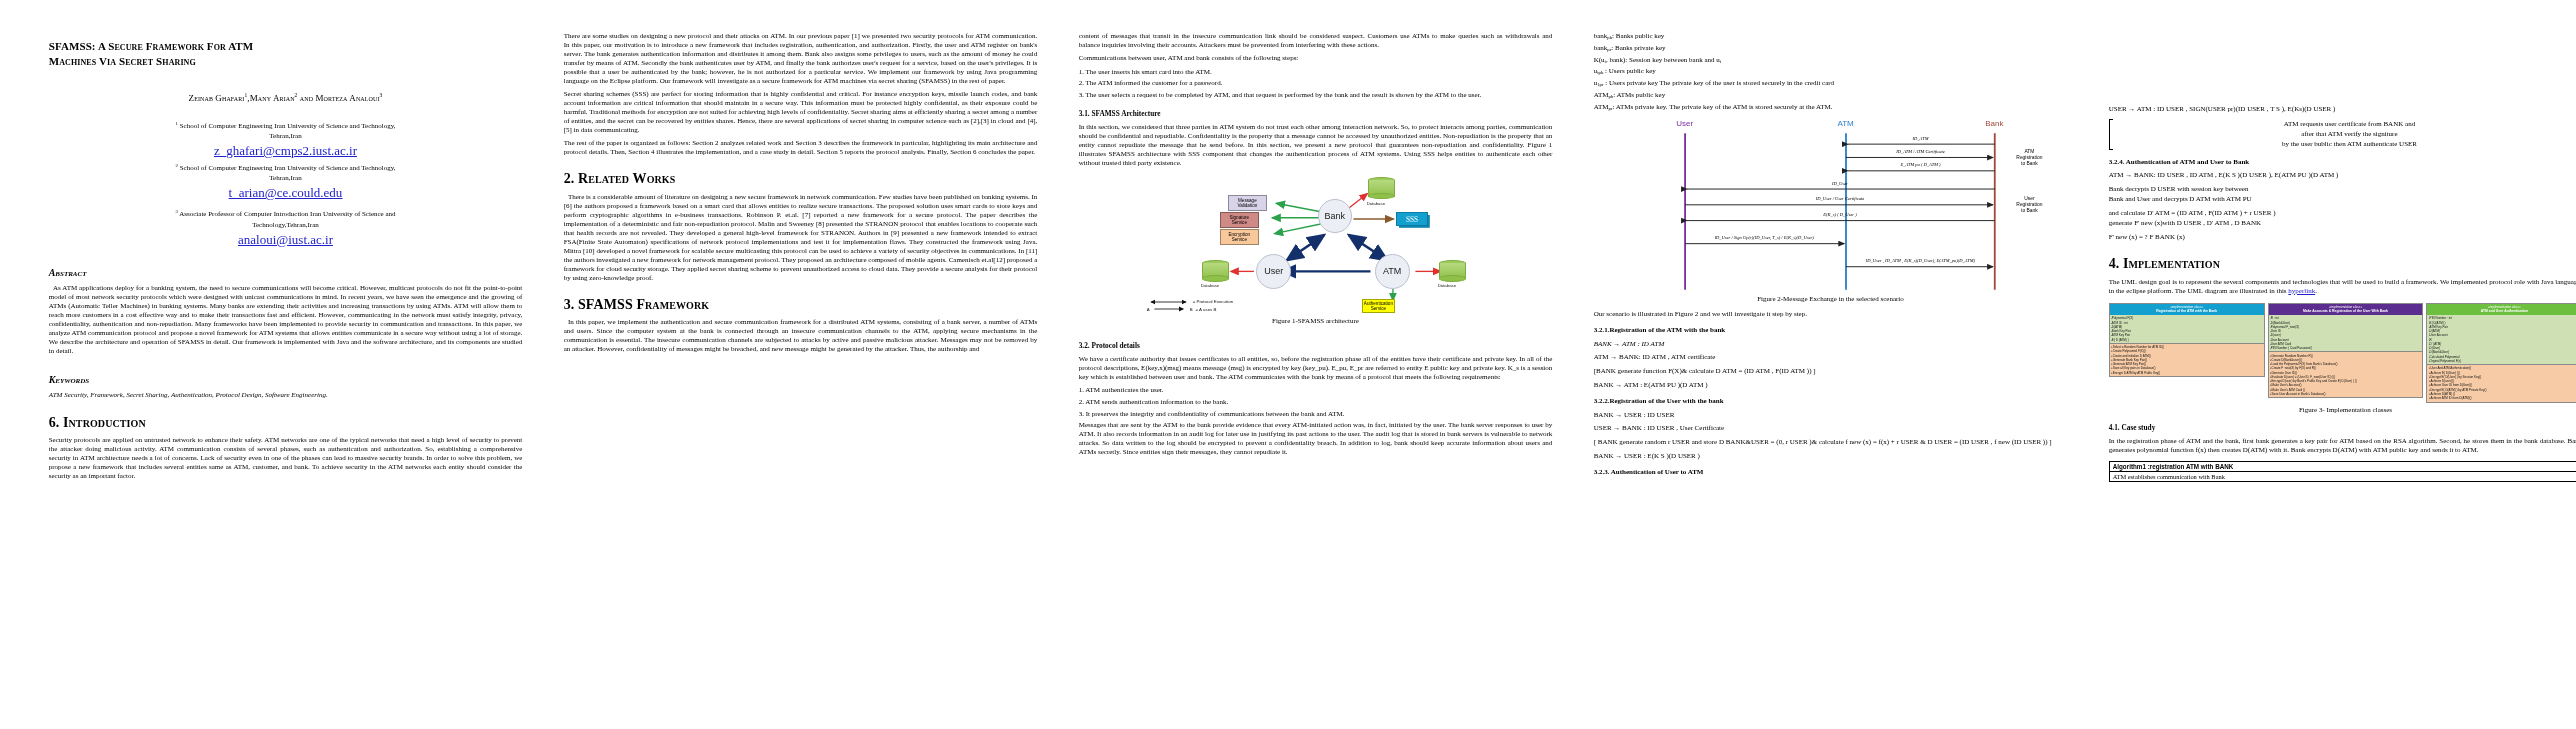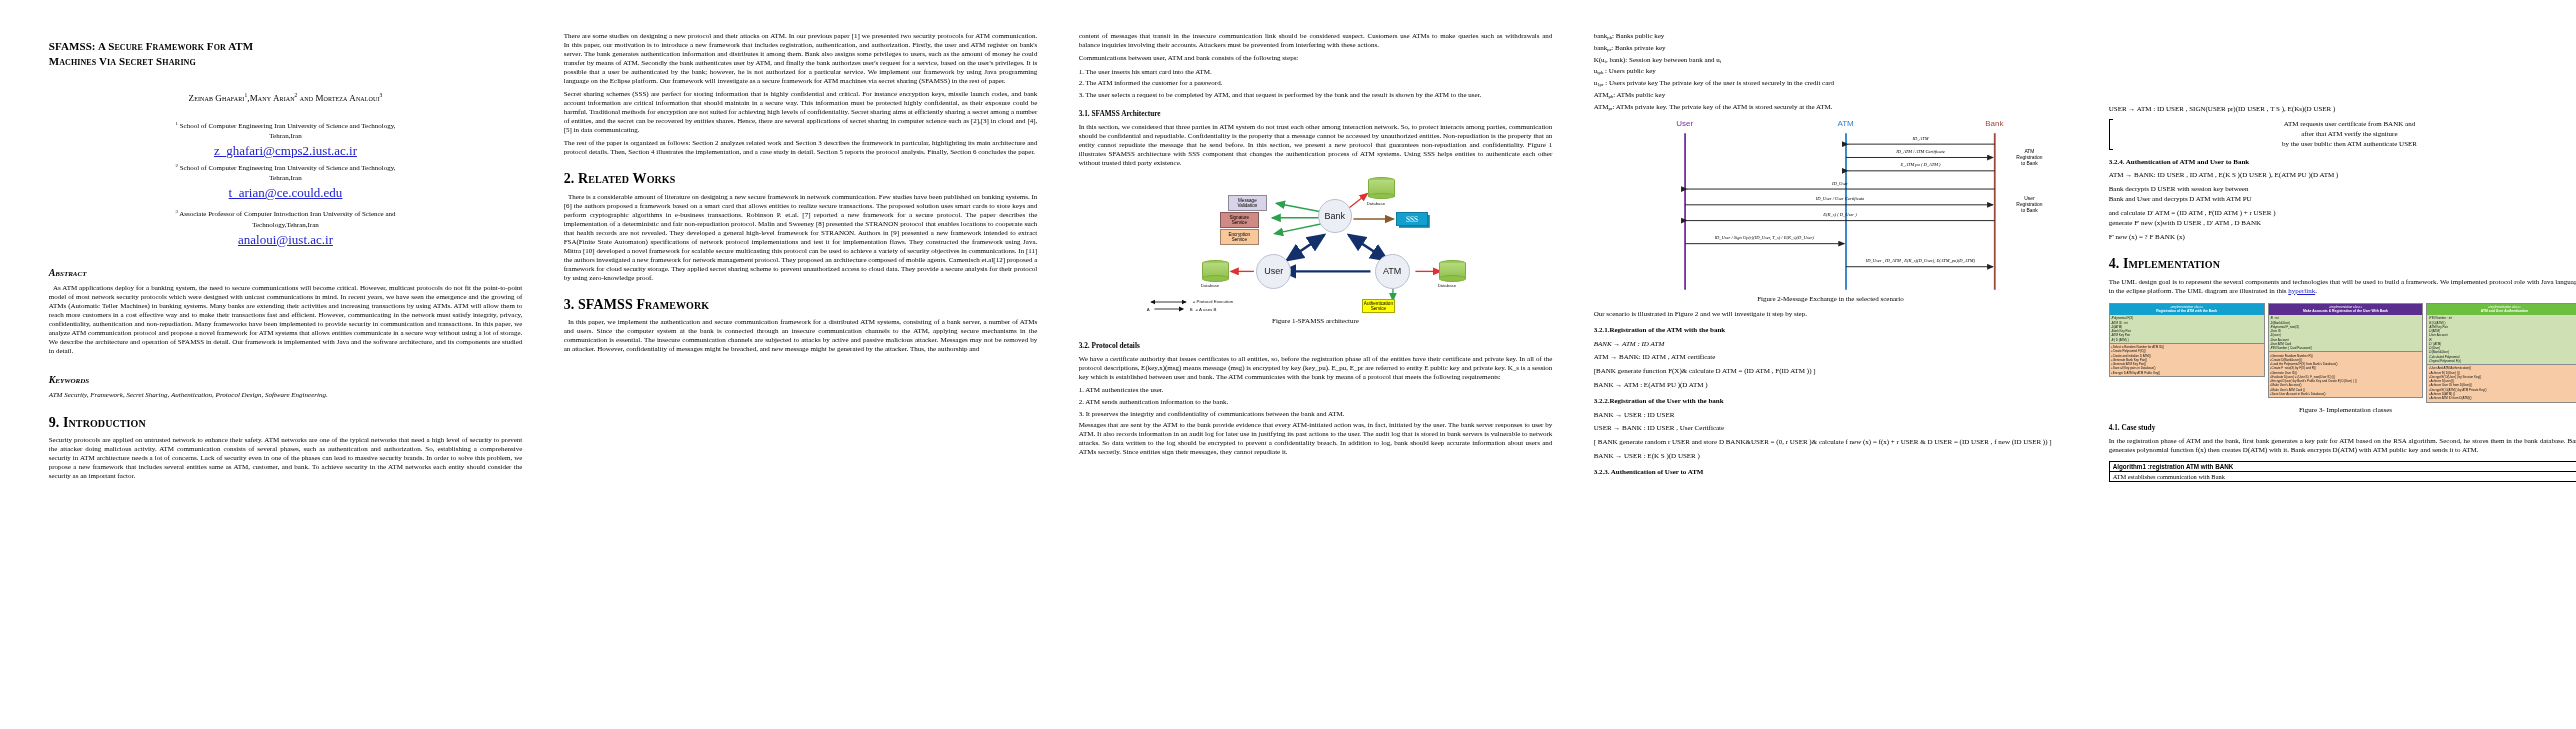--- a/index.html
+++ b/index.html
@@ -276,21 +276,21 @@
         <a class="email" href="#">analoui@iust.ac.ir</a>
       </div>
     </div>
 
     <h3 class="abs">Abstract</h3>
     <p class="body indent">As ATM applications deploy for a banking system, the need to secure communications will become critical.  However, multicast protocols do not fit the point-to-point model of most network security protocols which were designed with unicast communications in mind. In recent years, we have seen the emergence and the growing of ATMs (Automatic Teller Machines) in banking systems. Many banks are extending their activities and increasing transactions by using ATMs. ATM will allow them to reach more customers in a cost effective way and to make their transactions fast and efficient. However, communicating in the network must satisfy integrity, privacy, confidentiality, authentication and non-repudiation. Many frameworks have been implemented to provide security in communication and transactions. In this paper, we analyze ATM communication protocol and propose a novel framework for ATM systems that allows entities communicate in a secure way without using a lot of storage. We describe the architecture and operation of SFAMSS in detail. Our framework is implemented with Java and the software architecture, and its components are studied in detail.</p>
 
     <h3 class="abs">Keywords</h3>
     <p class="kw">ATM Security, Framework, Secret Sharing, Authentication, Protocol Design, Software Engineering.</p>
 
-    <h2 class="sec">9. Introduction</h2>
+    <h2 class="sec">6. Introduction</h2>
     <p class="body">Security protocols are applied on untrusted network to enhance their safety. ATM networks are one of the typical networks that need a high level of security to prevent the attacker doing malicious activity. ATM communication consists of several phases, such as authentication and authorization. So, establishing a comprehensive security in ATM architecture needs a lot of concerns. Lack of security even in one of the phases can lead to massive security brands. In order to solve this problem, we propose a new framework that includes several entities same as ATM, customer, and bank. To achieve security in the ATM networks each entity should consider the security as an important factor.</p>
   </div>
 
   <div class="col">
     <p class="body">There are some studies on designing a new protocol and their attacks on ATM. In our previous paper [1] we presented two security protocols for ATM communication. In this paper, our motivation is to introduce a new framework that includes registration, authentication, and authorization. Firstly, the user and ATM register on bank's server. The bank generates authentication information and distributes it among them. Bank also assigns some privileges to users, such as the amount of money he could transfer by means of ATM. Secondly the bank authenticates user by ATM, and finally the bank authorizes user's request for a service, based on the user's privileges. It is possible that a user be authenticated by the bank; however, he is not authorized for a particular service.  We implement our framework by using Java programming language on the Eclipse platform. Our framework will investigate as a secure framework for ATM machines via secret sharing (SFAMSS) in the rest of paper.</p>
     <p class="body">Secret sharing schemes (SSS) are perfect for storing information that is highly confidential and critical. For instance encryption keys, missile launch codes, and bank account information are critical information that should maintain in a secure way. This information must be protected highly confidential, as their exposure could be harmful. Traditional methods for encryption are not suited for achieving high levels of confidentiality. Secret sharing aims at efficiently sharing a secret among a number of entities, and the secret can be recovered by entities shares. Hence, there are several applications of secret sharing in computer science such as [2],[3] in cloud and [4],[5] in data communicating.</p>
     <p class="body">The rest of the paper is organized as follows: Section 2 analyzes related work and Section 3 describes the framework in particular, highlighting its main architecture and protocol details. Then, Section 4 illustrates the implementation, and a case study in detail. Section 5 reports the protocol analysis. Finally, Section 6 concludes the paper.</p>
 
     <h2 class="sec">2. Related Works</h2>
     <p class="body indent">There is a considerable amount of literature on designing a new secure framework in network communication. Few studies have been published on banking systems. In [6] the authors proposed a framework based on a smart card that allows entities to realize secure transactions. The proposed solution uses smart cards to store keys and perform cryptographic algorithms in e-business transactions. Robinson P. et.al. [7] reported a new framework for a secure protocol. The paper describes the implementation of a deterministic and fair non-repudiation protocol. Malin and Sweeney [8] presented the STRANON protocol that enables locations to cooperate such that health records are not revealed. They developed a general high-level framework for STRANON. Authors in [9] presented a new framework intended to extract FSA(Finite State Automaton) specifications of network protocol implementations and test it for implementation flaws. They constructed the framework using Java. Mittra [10] developed a novel framework for scalable secure multicasting this protocol can be used to achieve a variety of security objectives in communications. In [11] the authors investigated a new framework for network management protocol. They proposed an architecture composed of mobile agents. Camenisch et.al[12] proposed a framework for cloud security storage. They applied secret sharing scheme to prevent unauthorized access to cloud data. They provide a secure analysis for their protocol by using zero-knowledge proof.</p>

